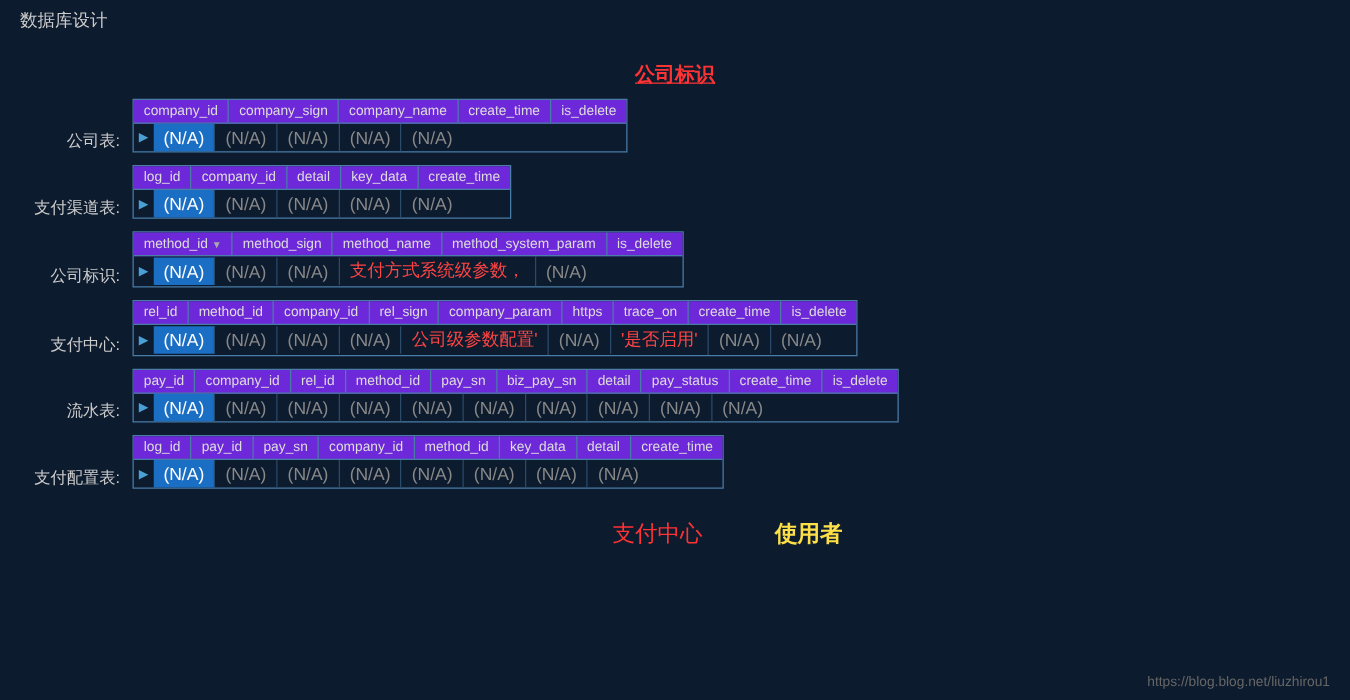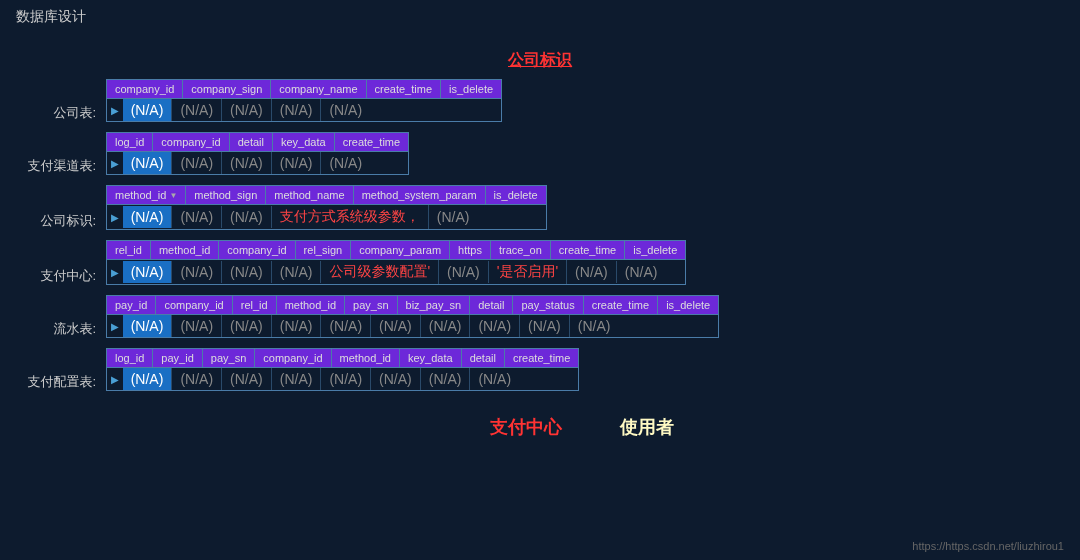--- a/index.html
+++ b/index.html
@@ -94,28 +94,28 @@
     .db-table-body .col.highlighted {
       background: #1a6fc4;
       color: #ffffff;
     }
     .db-table-body .col.red-text {
       color: #ff4444;
     }
     .pay-center-label {
       position: absolute;
       color: #ff3333;
-      font-weight: bold;
+      font-weight: normal;
       font-size: 18px;
       top: 415px;
       left: 490px;
     }
     .user-label {
       position: absolute;
-      color: #fef9c3;
+      color: #fde047;
       font-weight: bold;
       font-size: 18px;
       top: 415px;
       left: 620px;
     }
     .footer-url {
       position: absolute;
       bottom: 8px;
       right: 16px;
       color: #666;
@@ -272,13 +272,13 @@
           <div class="col">(N/A)</div>
           <div class="col">(N/A)</div>
         </div>
       </div>
     </div>
   </div>
 
 <div class="pay-center-label">支付中心</div>
 <div class="user-label">使用者</div>
 
-<div class="footer-url">https://https.csdn.net/liuzhirou1</div>
+<div class="footer-url">https://blog.blog.net/liuzhirou1</div>
 
 </body></html>

